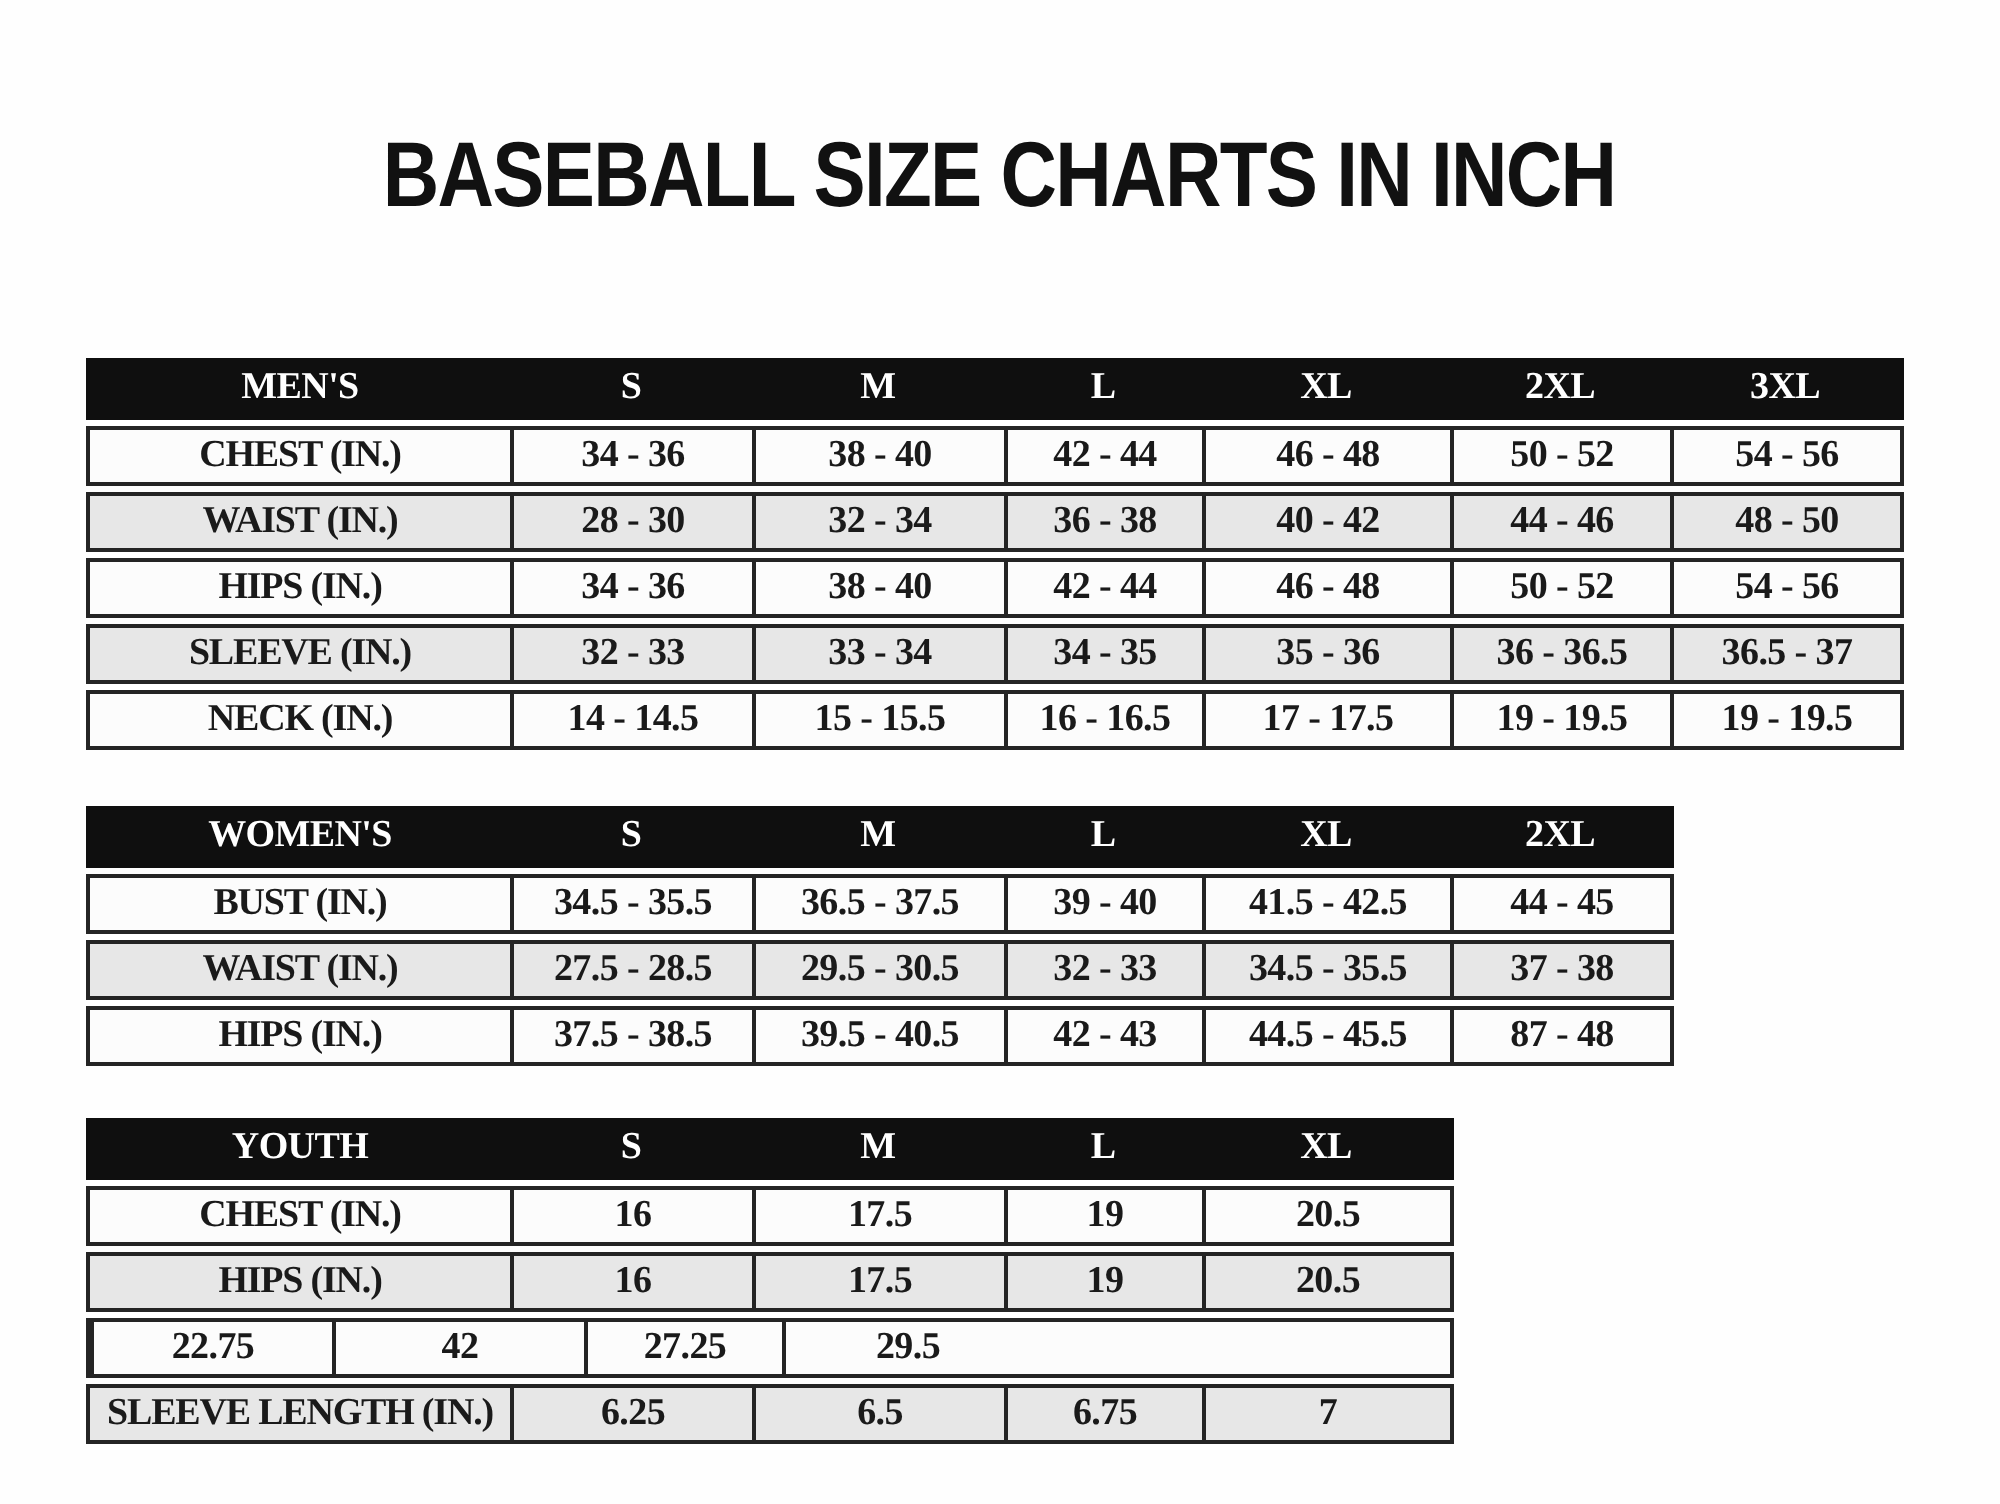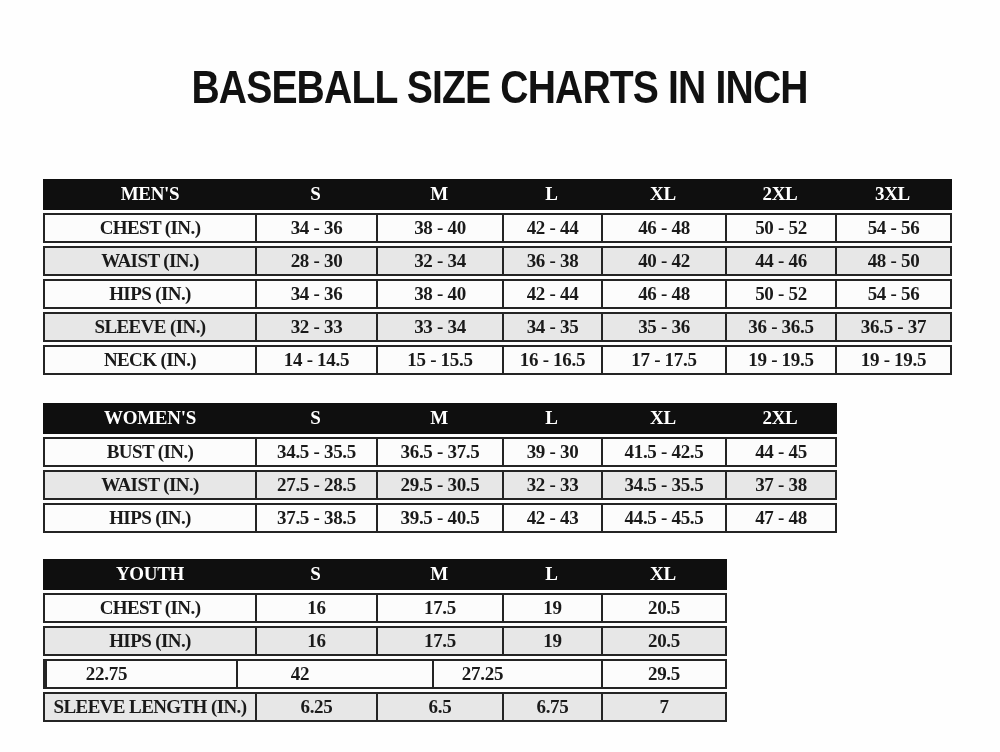--- a/index.html
+++ b/index.html
@@ -56,21 +56,20 @@
     letter-spacing:-0.3px;
     box-sizing:border-box;
     white-space:nowrap;
   }
   .trow{
     display:flex;
     margin-top:3px;
     border:2px solid var(--border);
     height:26px;
     background:var(--row-bg);
-    justify-content:space-between;
   }
   .trow.alt{background:var(--row-alt-bg);}
   .lcell,.vcell{
     display:flex;align-items:center;justify-content:center;
     font-weight:bold;
     font-size:19px;
     box-sizing:border-box;
     white-space:nowrap;
     overflow:hidden;
   }
@@ -156,39 +155,39 @@
       <div class="hcell c1">S</div>
       <div class="hcell c2">M</div>
       <div class="hcell c3">L</div>
       <div class="hcell c4">XL</div>
       <div class="hcell c5">2XL</div>
     </div>
     <div class="trow">
       <div class="lcell c0">BUST (IN.)</div>
       <div class="vcell c1">34.5 - 35.5</div>
       <div class="vcell c2">36.5 - 37.5</div>
-      <div class="vcell c3">39 - 30</div>
+      <div class="vcell c3">39 - 40</div>
       <div class="vcell c4">41.5 - 42.5</div>
       <div class="vcell c5">44 - 45</div>
     </div>
     <div class="trow alt">
       <div class="lcell c0">WAIST (IN.)</div>
       <div class="vcell c1">27.5 - 28.5</div>
       <div class="vcell c2">29.5 - 30.5</div>
       <div class="vcell c3">32 - 33</div>
       <div class="vcell c4">34.5 - 35.5</div>
       <div class="vcell c5">37 - 38</div>
     </div>
     <div class="trow">
       <div class="lcell c0">HIPS (IN.)</div>
       <div class="vcell c1">37.5 - 38.5</div>
       <div class="vcell c2">39.5 - 40.5</div>
       <div class="vcell c3">42 - 43</div>
       <div class="vcell c4">44.5 - 45.5</div>
-      <div class="vcell c5">47 - 48</div>
+      <div class="vcell c5">87 - 48</div>
     </div>
   </section>
 <section class="size-table t-youth">
     <div class="thead">
       <div class="hcell c0">YOUTH</div>
       <div class="hcell c1">S</div>
       <div class="hcell c2">M</div>
       <div class="hcell c3">L</div>
       <div class="hcell c4">XL</div>
     </div>

